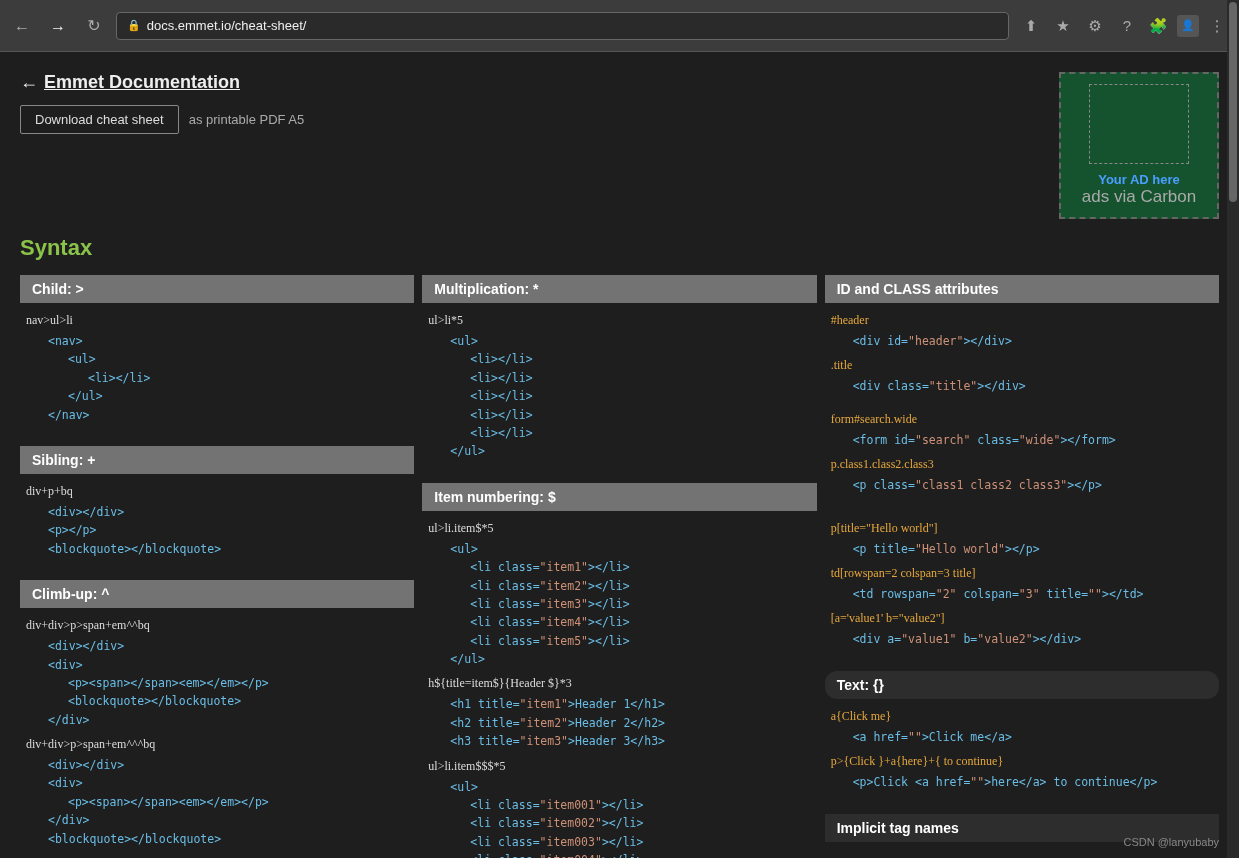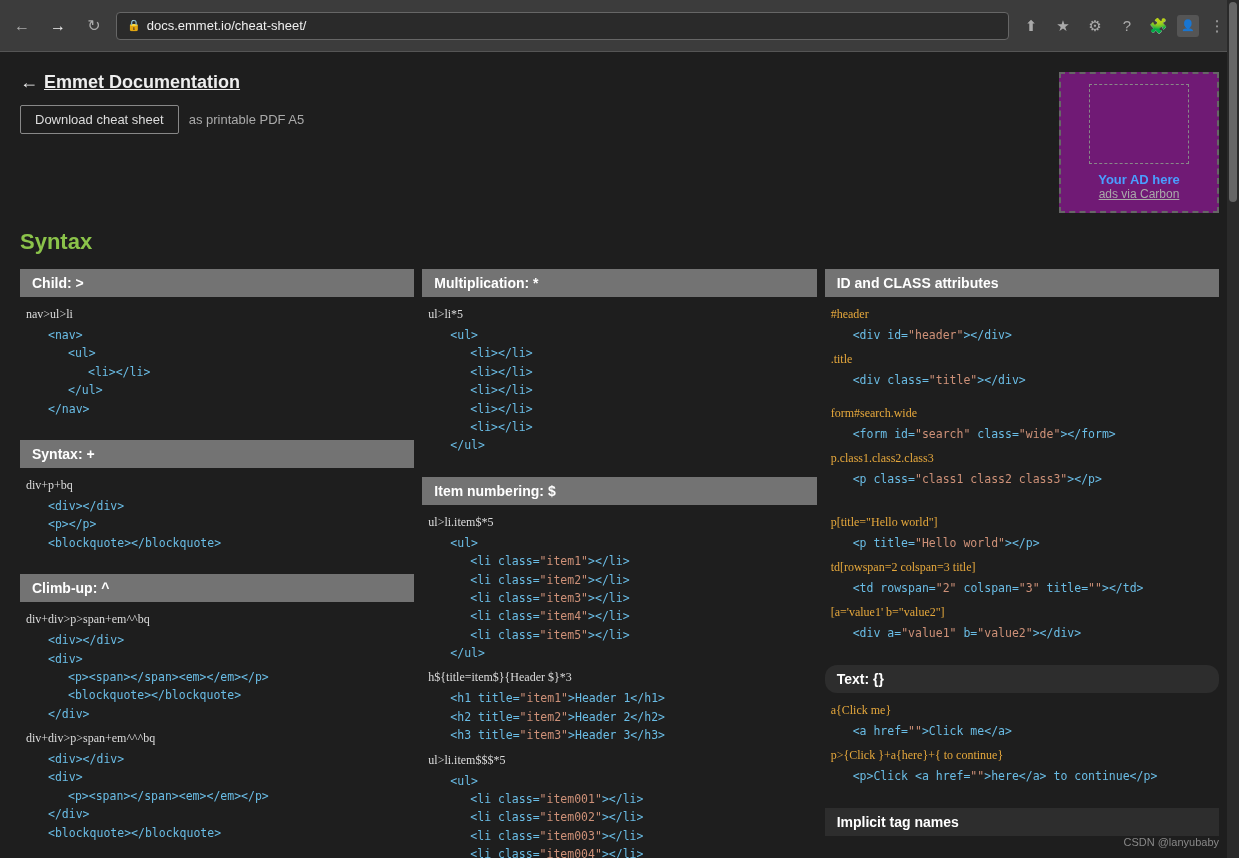--- a/index.html
+++ b/index.html
@@ -99,38 +99,37 @@
     }
     .ad-box {
       border: 2px dashed #666;
       width: 160px;
       min-height: 120px;
       display: flex;
       flex-direction: column;
       align-items: center;
       justify-content: center;
       padding: 10px;
-      background: #701a75;
+      background: #14532d;
       position: relative;
     }
     .ad-inner {
       border: 1px dashed #888;
       width: 100px;
       height: 80px;
       margin-bottom: 8px;
     }
     .ad-your-ad {
       color: #4a9eff;
       font-size: 13px;
       font-weight: bold;
     }
     .ad-via {
       color: #aaa;
-      font-size: 12px;
-      text-decoration: underline;
+      font-size: 17px;
     }
     
     .syntax-heading {
       color: #8bc34a;
       font-size: 22px;
       font-weight: bold;
       margin-bottom: 14px;
     }
     
     .columns {
@@ -270,21 +269,21 @@
               <span class="code-line indent1"><span class="tag-color">&lt;nav&gt;</span></span>
               <span class="code-line indent2"><span class="tag-color">&lt;ul&gt;</span></span>
               <span class="code-line indent3"><span class="tag-color">&lt;li&gt;&lt;/li&gt;</span></span>
               <span class="code-line indent2"><span class="tag-color">&lt;/ul&gt;</span></span>
               <span class="code-line indent1"><span class="tag-color">&lt;/nav&gt;</span></span>
             </div>
           </div>
         </div>
 
         <div class="section-card">
-          <div class="section-header">Syntax: +</div>
+          <div class="section-header">Sibling: +</div>
           <div class="section-content">
             <div class="emmet-abbr">div+p+bq</div>
             <div class="code-block">
               <span class="code-line indent1"><span class="tag-color">&lt;div&gt;&lt;/div&gt;</span></span>
               <span class="code-line indent1"><span class="tag-color">&lt;p&gt;&lt;/p&gt;</span></span>
               <span class="code-line indent1"><span class="tag-color">&lt;blockquote&gt;&lt;/blockquote&gt;</span></span>
             </div>
           </div>
         </div>
 

